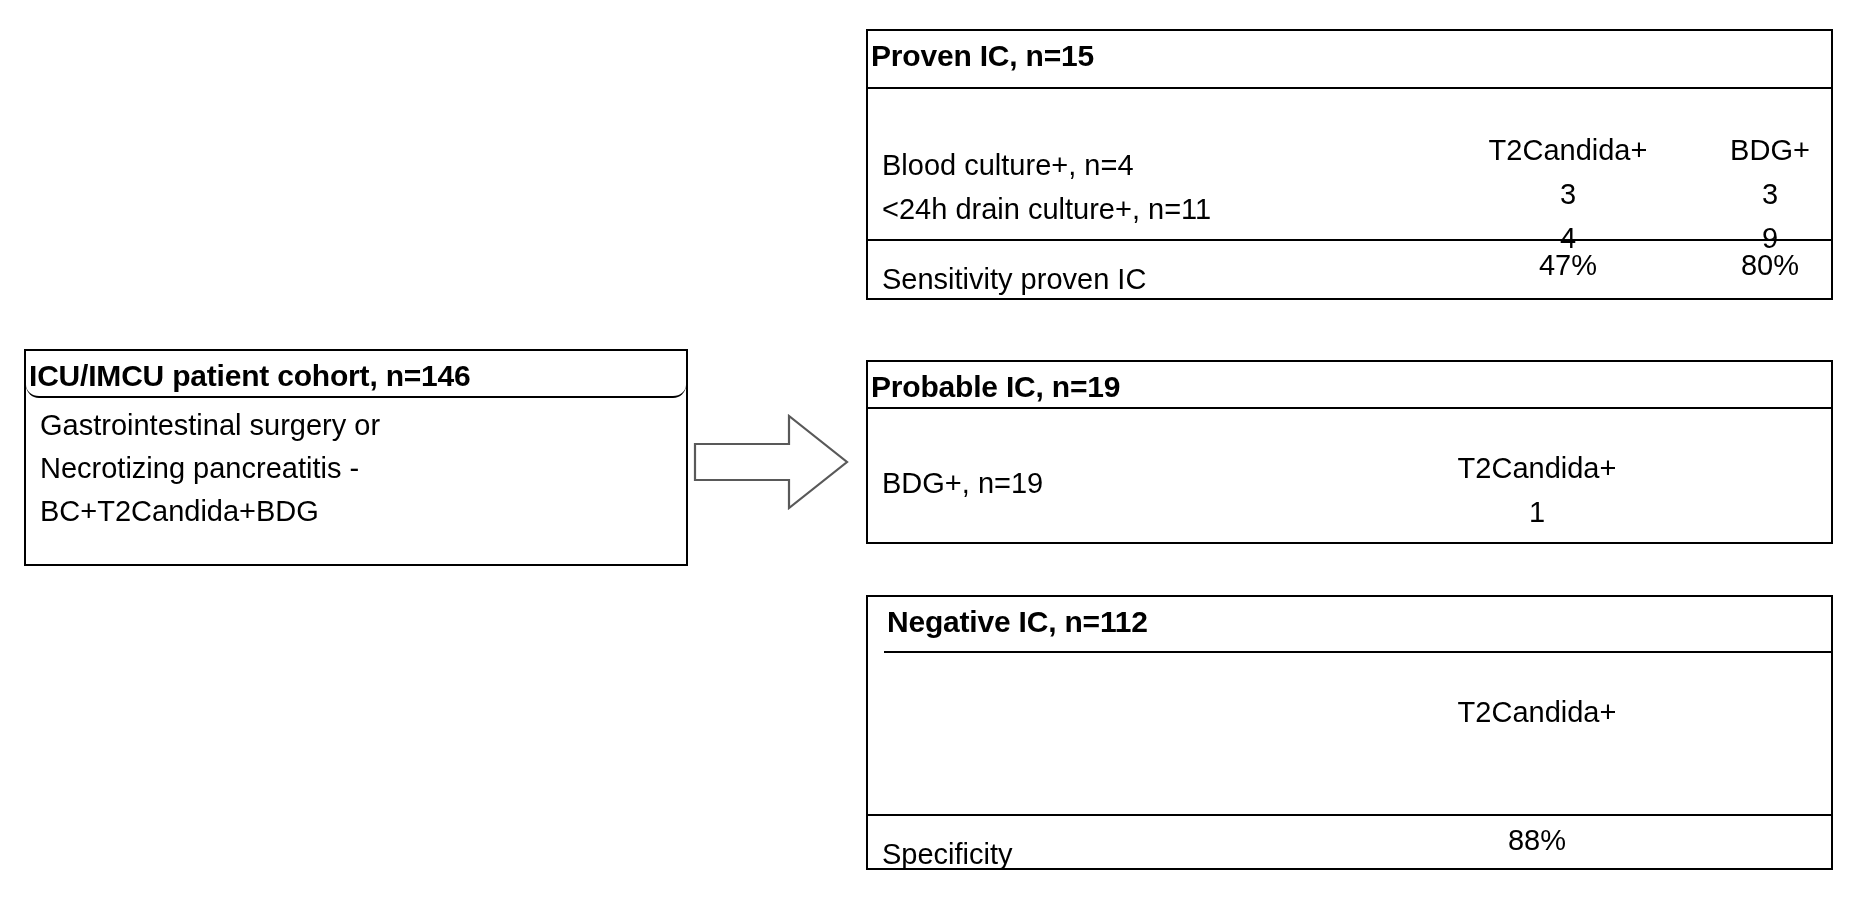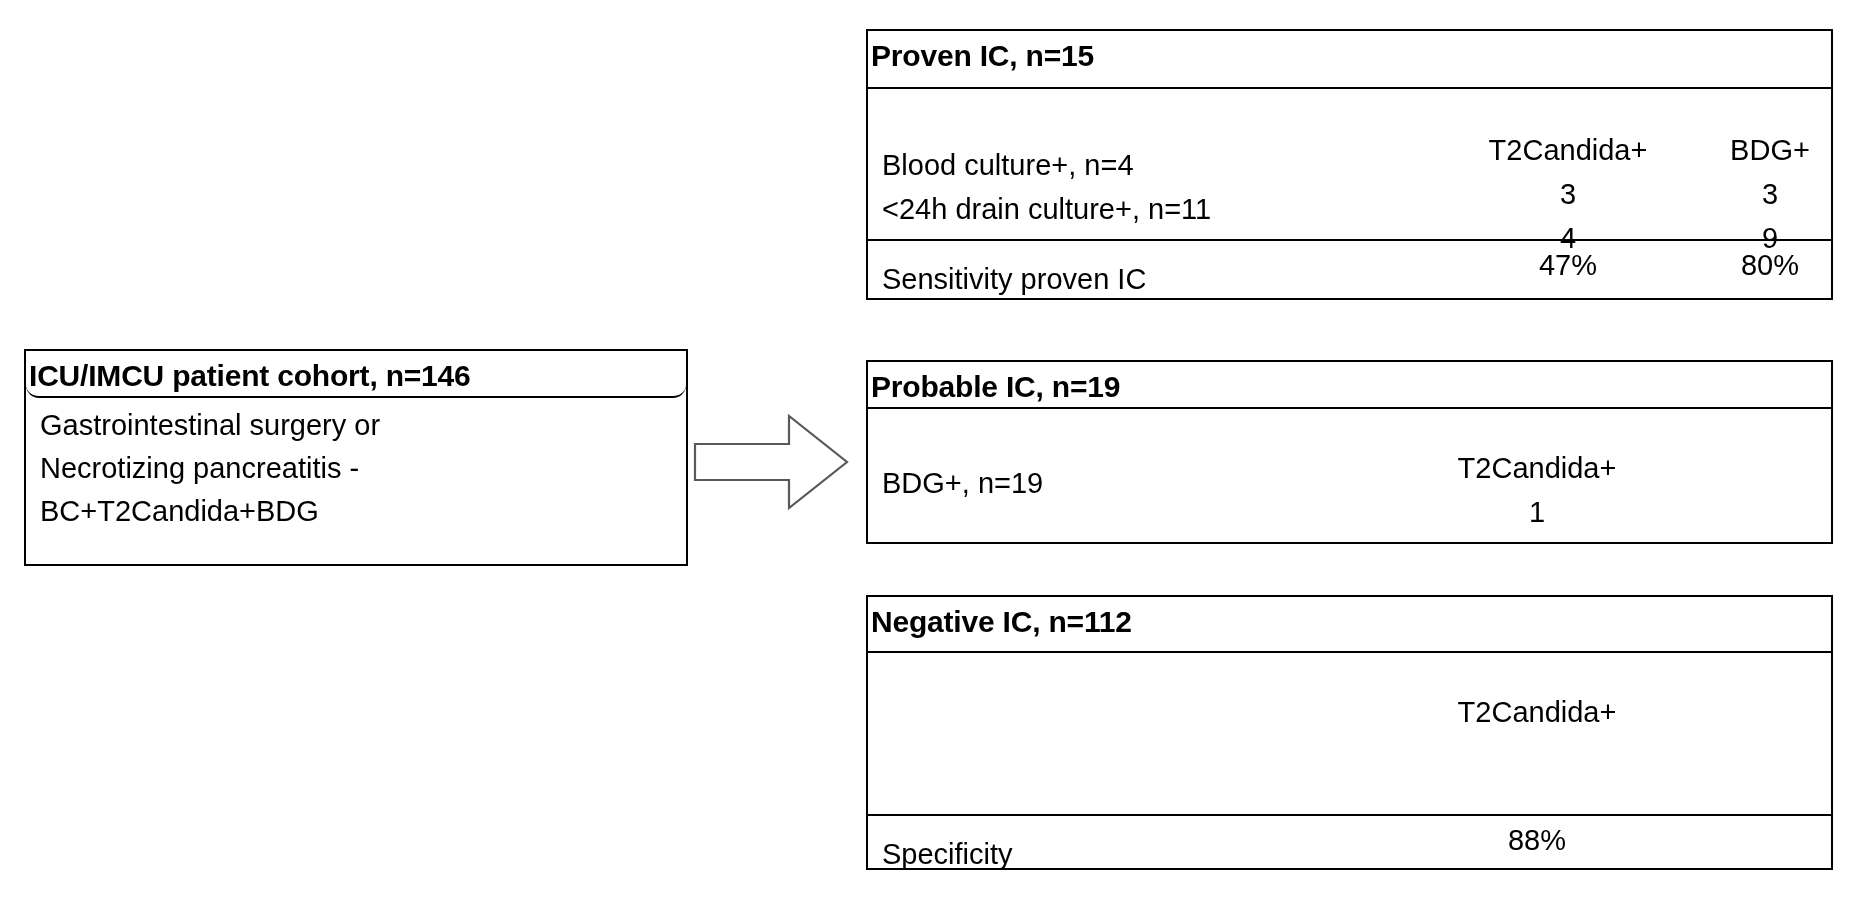--- a/index.html
+++ b/index.html
@@ -109,21 +109,21 @@
   #proven-box .box-header { height: 58px; }
   #proven-rows { padding-top: 10px; height: 150px; box-sizing: border-box; }
 
   
   #probable-box { left: 866px; top: 360px; width: 967px; height: 184px; }
   #probable-box .box-header { height: 47px; }
   #probable-rows { padding-top: 8px; }
 
   
   #negative-box { left: 866px; top: 595px; width: 967px; height: 275px; }
-  #negative-box .box-header { height: 56px; }
+  #negative-box .box-header { height: 56px; margin-left: 16px; }
   #negative-rows { padding-top: 8px; height: 161px; box-sizing: border-box; }
 
   
   #flow-arrow {
     position: absolute;
     left: 693px;
     top: 412px;
     width: 156px;
     height: 100px;
   }

